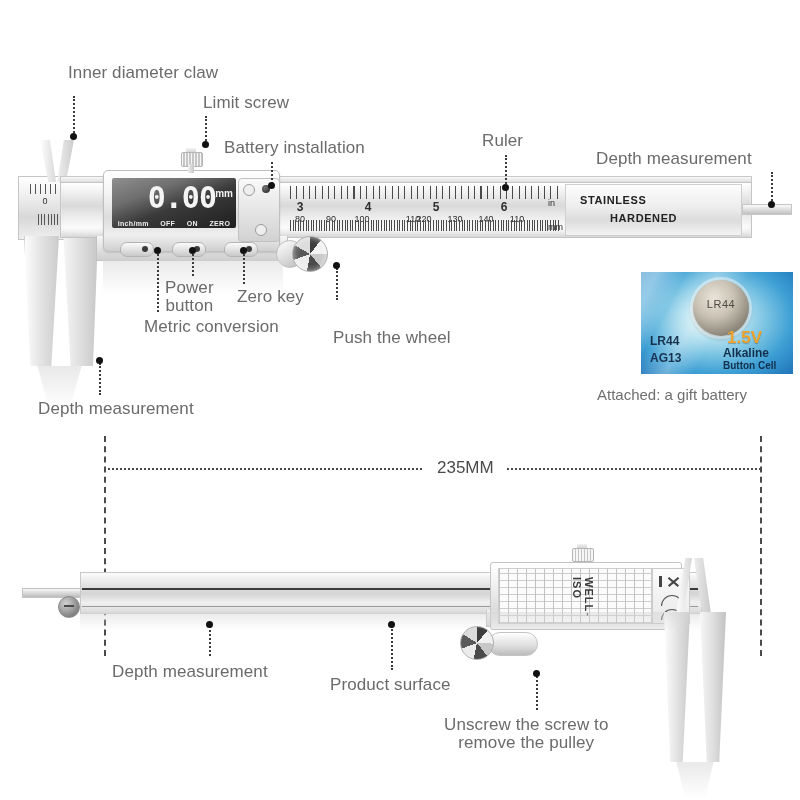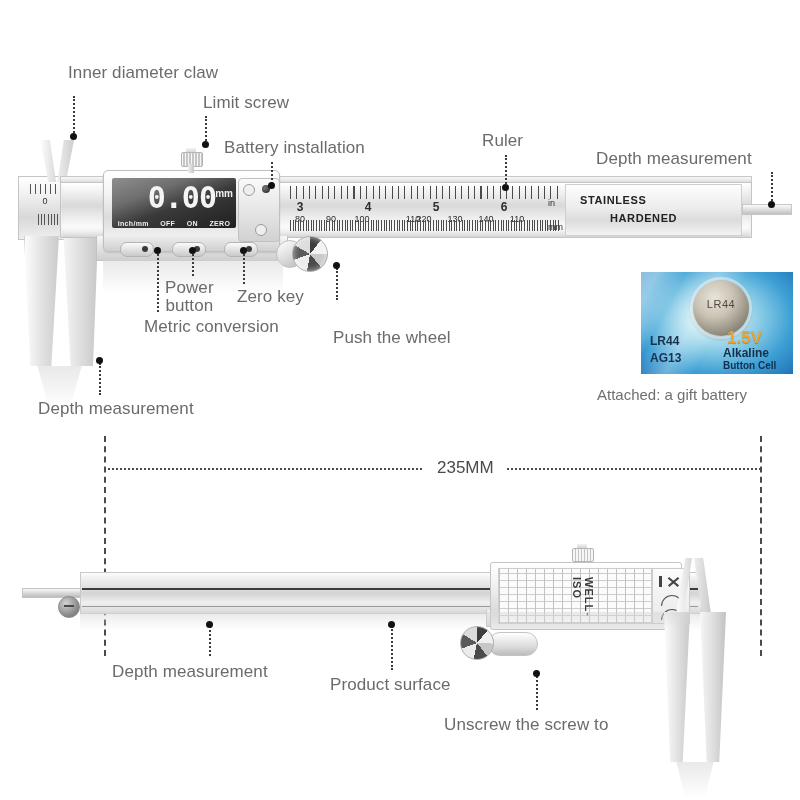--- a/index.html
+++ b/index.html
@@ -767,17 +767,17 @@
   </div>
 
   <div class="label" style="left:112px; top:663px;">Depth measurement</div>
   <div class="leader-v" style="left:209px; top:626px; height:30px;"></div>
   <div class="dot" style="left:206px; top:621px;"></div>
 
   <div class="label" style="left:330px; top:676px;">Product surface</div>
   <div class="leader-v" style="left:391px; top:626px; height:44px;"></div>
   <div class="dot" style="left:388px; top:621px;"></div>
 
-  <div class="label center" style="left:444px; top:716px;"><span>Unscrew the screw to</span><br></div>
+  <div class="label center" style="left:444px; top:716px;"><span>Unscrew the screw to</span><br><span>remove the pulley</span></div>
   <div class="leader-v" style="left:536px; top:676px; height:34px;"></div>
   <div class="dot" style="left:533px; top:670px;"></div>
 
 </div>
 
 </body></html>

